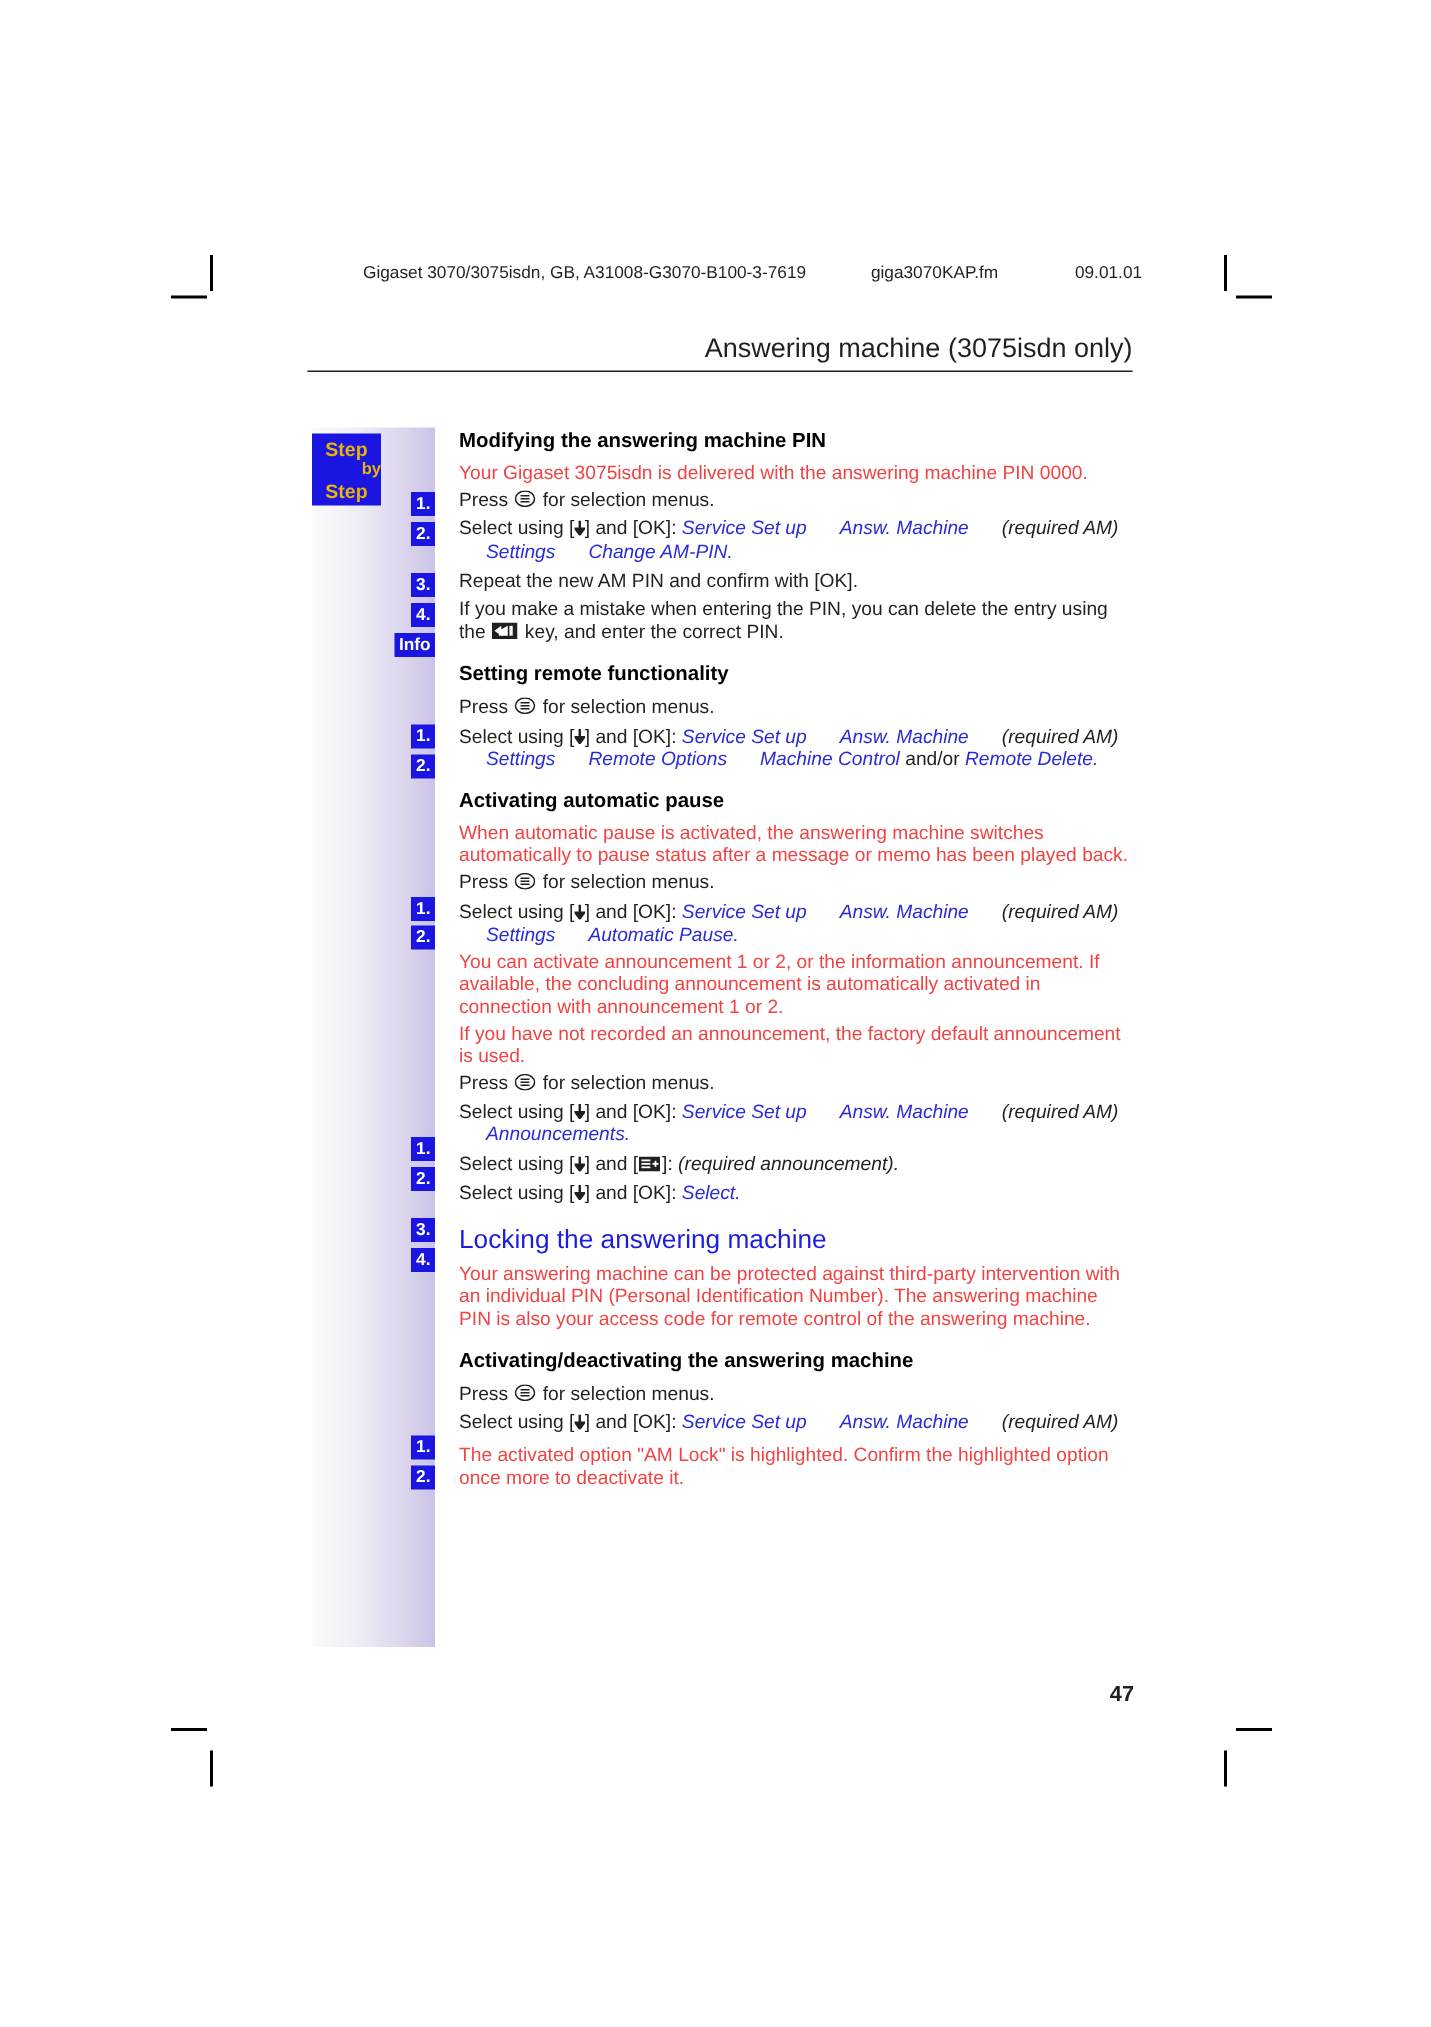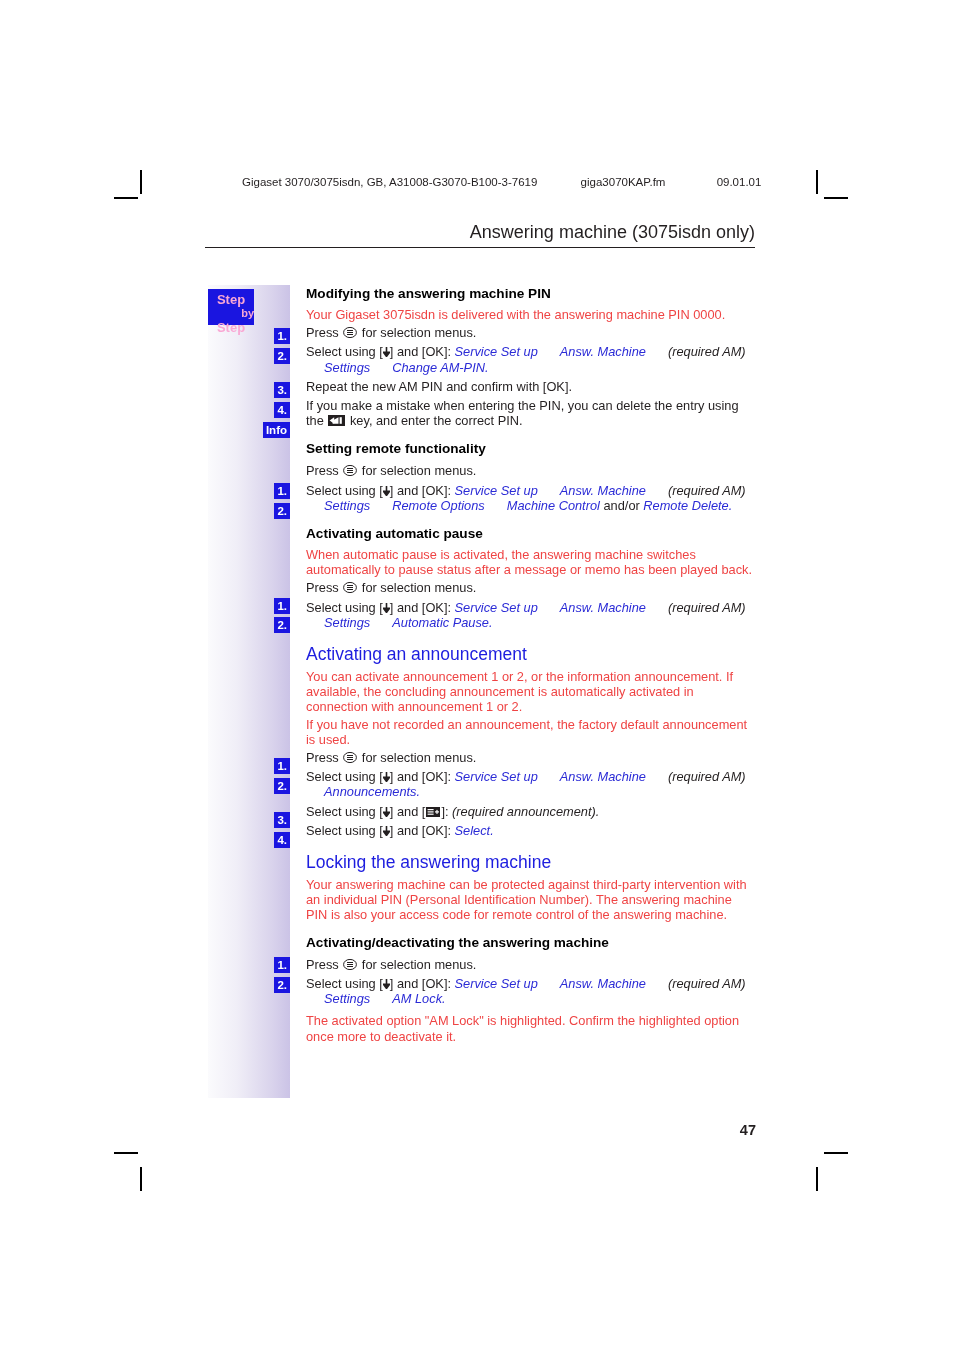--- a/index.html
+++ b/index.html
@@ -66,23 +66,23 @@
     top: 285px;
     width: 82px;
     height: 813px;
     background: linear-gradient(to right, #fbfbfd 0%, #f0eef7 35%, #d9d3ec 78%, #cbc3e6 100%);
   }
   #step-by-step-box {
     position: absolute;
     left: 208px;
     top: 289px;
     width: 46px;
-    height: 36px;
+    height: 48px;
     background: #1a15e0;
-    color: #f9a8d4;
+    color: #eab308;
     font-weight: bold;
     font-size: 13px;
     line-height: 14px;
     text-align: center;
     padding-top: 3px;
     box-sizing: border-box;
   }
   #step-by-step-box .sbs-by {
     font-size: 11px;
     font-weight: bold;
@@ -309,21 +309,20 @@
         </svg></span><span> for selection menus.</span>
   </div>
 
   <div class="step-row">
     <span>Select using [</span><span class="icon-down"><svg viewBox="0 0 7 10" width="7" height="10">
           <path d="M3.5 0 L3.5 6 M0.6 5.4 L3.5 9.4 L6.4 5.4 Z" stroke="#231f20" stroke-width="1.6" fill="#231f20"></path>
         </svg></span><span>] and [OK]: </span><span class="mpath">Service Set up</span><span class="mgap"></span><span class="mpath">Answ. Machine</span><span class="mgap"></span><span class="italic-note">(required AM)</span><br>
     <span class="cont"><span class="mpath">Settings</span><span class="mgap"></span><span class="mpath">Automatic Pause.</span></span>
   </div>
 
-  <h2 class="sec-title">Activating an announcement</h2>
   <p class="para">You can activate announcement 1 or 2, or the information announcement. If available, the concluding announcement is automatically activated in connection with announcement 1 or 2.</p>
   <p class="para">If you have not recorded an announcement, the factory default announcement is used.</p>
 
   <div class="step-row">
     <span>Press </span><span class="icon-menu"><svg viewBox="0 0 14 11" width="14" height="11">
           <ellipse cx="7" cy="5.5" rx="6.4" ry="5.1" fill="none" stroke="#231f20" stroke-width="1"></ellipse>
           <rect x="4" y="3" width="6" height="1" fill="#231f20"></rect>
           <rect x="4" y="5" width="6" height="1" fill="#231f20"></rect>
           <rect x="4" y="7" width="6" height="1" fill="#231f20"></rect>
         </svg></span><span> for selection menus.</span>
@@ -366,21 +365,20 @@
           <rect x="4" y="3" width="6" height="1" fill="#231f20"></rect>
           <rect x="4" y="5" width="6" height="1" fill="#231f20"></rect>
           <rect x="4" y="7" width="6" height="1" fill="#231f20"></rect>
         </svg></span><span> for selection menus.</span>
   </div>
 
   <div class="step-row">
     <span>Select using [</span><span class="icon-down"><svg viewBox="0 0 7 10" width="7" height="10">
           <path d="M3.5 0 L3.5 6 M0.6 5.4 L3.5 9.4 L6.4 5.4 Z" stroke="#231f20" stroke-width="1.6" fill="#231f20"></path>
         </svg></span><span>] and [OK]: </span><span class="mpath">Service Set up</span><span class="mgap"></span><span class="mpath">Answ. Machine</span><span class="mgap"></span><span class="italic-note">(required AM)</span><br>
-    <span class="cont"><span class="mpath">Settings</span><span class="mgap"></span><span class="mpath">AM Lock.</span></span>
   </div>
 
   <p class="para gap">The activated option "AM Lock" is highlighted. Confirm the highlighted option once more to deactivate it.</p>
 
 </div>
 
 <div class="badge-holder" style="top:328px;">
     <span class="badge">1.</span>
   </div>
 <div class="badge-holder" style="top:348px;">

